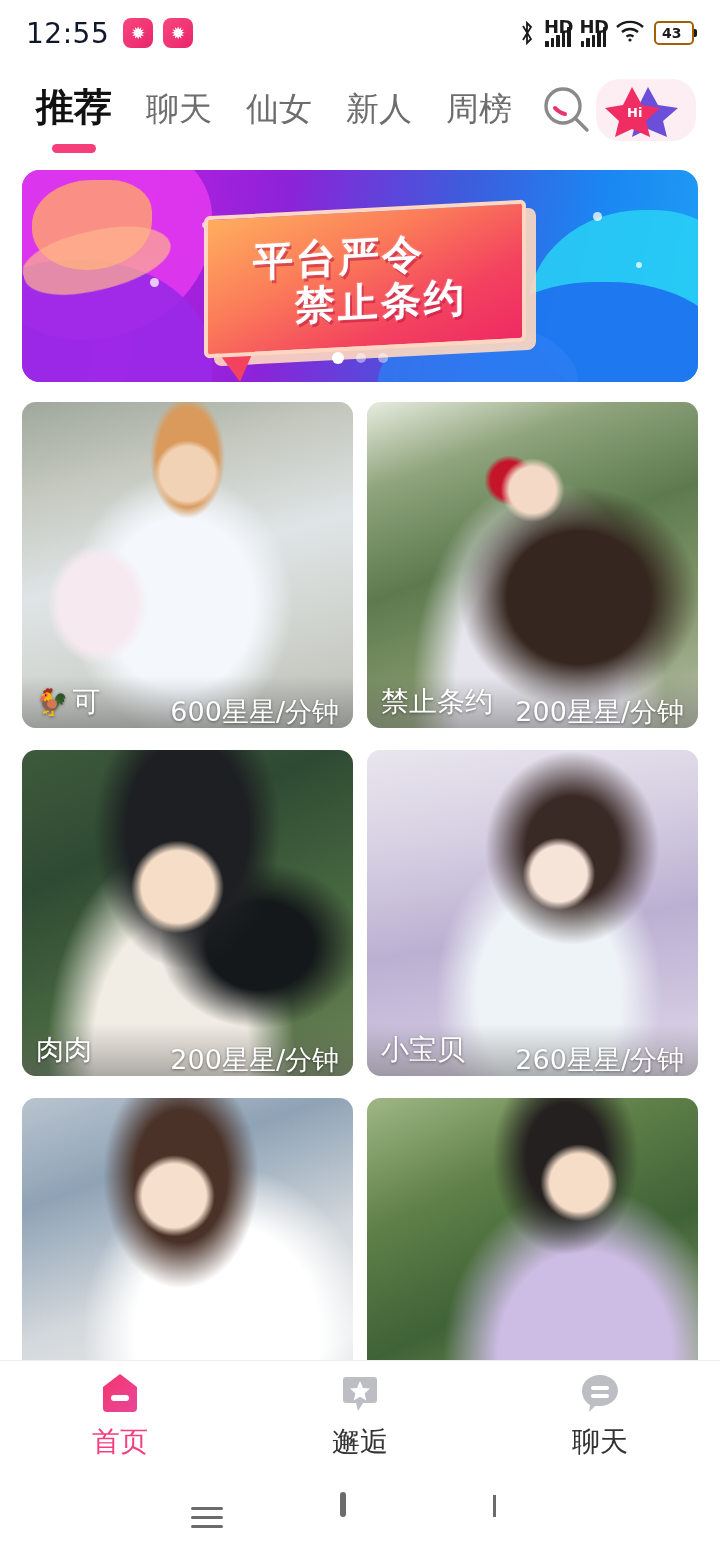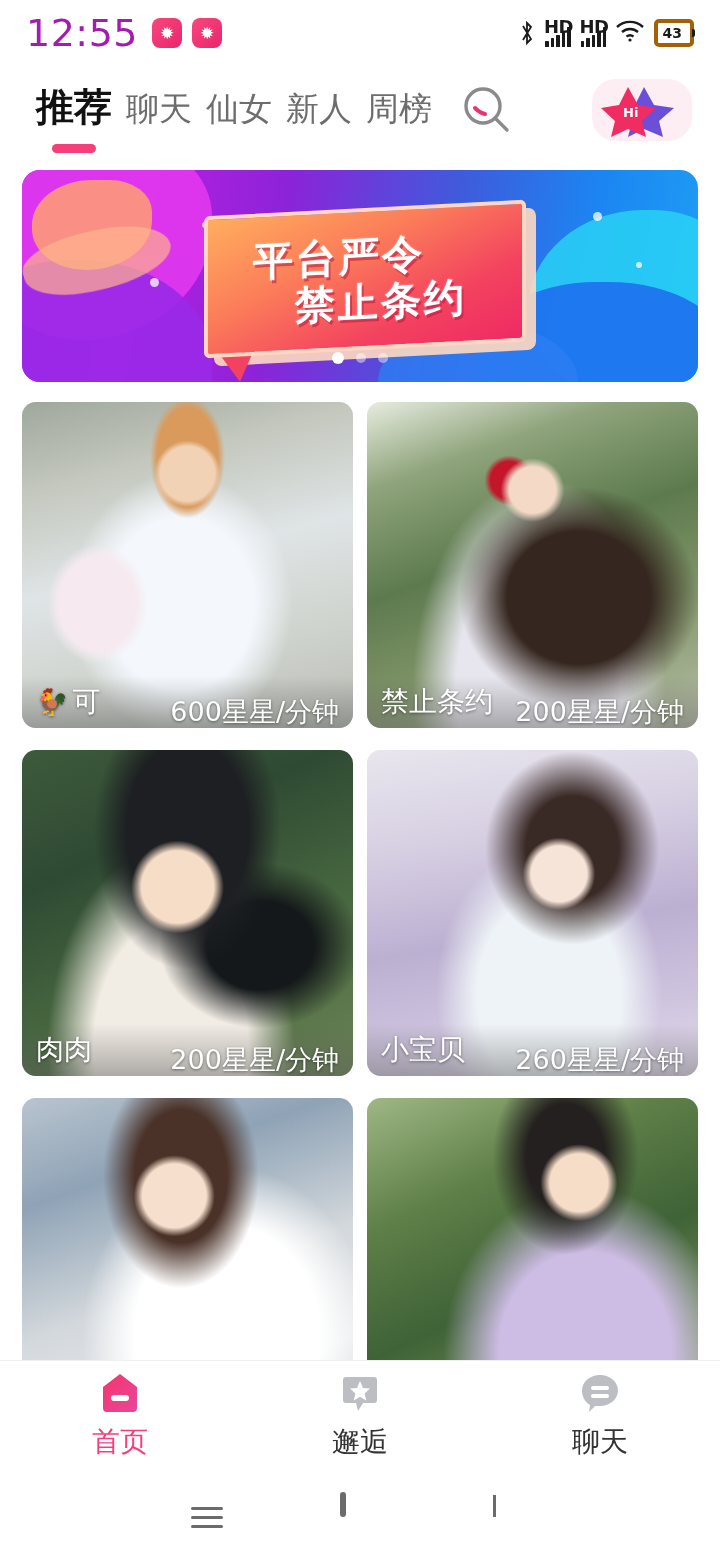--- a/index.html
+++ b/index.html
@@ -1,46 +1,46 @@
 <!DOCTYPE html>
 <html><head>
 <meta charset="utf-8">
 <style>
   * { margin:0; padding:0; box-sizing:border-box; }
   html,body { width:720px; height:1560px; background:#ffffff; overflow:hidden; }
   body { font-family:"DejaVu Sans","Liberation Sans",sans-serif; -webkit-font-smoothing:antialiased; }
 
   
   .statusbar{ height:66px; display:flex; align-items:center; padding:0 26px; background:#fff; }
-  .sb-time{ font-size:38px; color:#a21caf; letter-spacing:0.5px; font-weight:400;text-align:center; }
+  .sb-time{ font-size:28px; color:#0f172a; letter-spacing:0.5px; font-weight:400;text-align:center; }
   .sb-appicons{ display:flex; gap:10px; margin-left:14px; }
   .sb-app{ width:30px; height:30px; border-radius:8px;
            background:linear-gradient(135deg,#f9467f 0%,#e8266b 100%);
            display:flex; align-items:center; justify-content:center; }
   .sb-app .st{ font-size:17px; color:#fff; line-height:1; }
   .sb-right{ margin-left:auto; display:flex; align-items:center; gap:9px; }
   .ic-bt{ width:16px; height:26px; position:relative; }
   .ic-bt svg{ display:block; }
   .sigwrap{ display:flex; align-items:flex-end; gap:1px; position:relative; padding-top:8px;}
   .hdlabel{ position:absolute; top:-3px; left:0; font-size:18px; font-weight:700; color:#1a1a1a; letter-spacing:-0.5px;}
   .bars{ display:flex; align-items:flex-end; gap:2px; height:20px; margin-left:1px;}
   .bars i{ width:3.5px; background:#1a1a1a; display:block; border-radius:0.5px;}
   .bars i:nth-child(1){height:6px}.bars i:nth-child(2){height:9px}
   .bars i:nth-child(3){height:12px}.bars i:nth-child(4){height:16px}.bars i:nth-child(5){height:20px}
-  .batt{ width:40px; height:22px; border:4px solid #a16207; border-radius:5px; position:relative;
+  .batt{ width:40px; height:22px; border:2px solid #a16207; border-radius:5px; position:relative;
          display:flex; align-items:center; padding:10px; }
   .batt:after{ content:""; position:absolute; right:-5px; top:6px; width:3px; height:8px;
                background:#1a1a1a; border-radius:0 2px 2px 0; }
   .batt-fill{ background:#ffc32b; height:100%; width:72%; border-radius:2px; display:flex;
               align-items:center; justify-content:center; }
   .batt-num{ font-size:14px; color:#1a1a1a; font-weight:700; line-height:1; }
 
   
   .topnav{ height:88px; display:flex; align-items:center; padding:0 28px 0 36px; background:#fff; position:relative; }
-  .tabs{ display:flex; align-items:baseline; gap:14px;justify-content:center; }
+  .tabs{ display:flex; align-items:baseline; gap:34px;justify-content:center; }
   .tab{ position:relative; font-size:33px; color:#6d6d6d; padding-bottom:6px; white-space:nowrap; }
   .tab.active{ font-size:38px; color:#111; font-weight:600; }
   .tab.active .tabbar{ position:absolute; left:50%; transform:translateX(-50%); bottom:-14px;
                        width:44px; height:9px; border-radius:5px; background:#f53f7b; }
   .searchbtn{ margin-left:26px; width:58px; height:58px; position:relative; flex:none; }
   .logo-badge{ margin-left:auto; width:100px; height:62px; border-radius:24px;
                background:#fdeef3; position:relative; flex:none; }
   .logo-badge .star{ position:absolute; }
 
   

